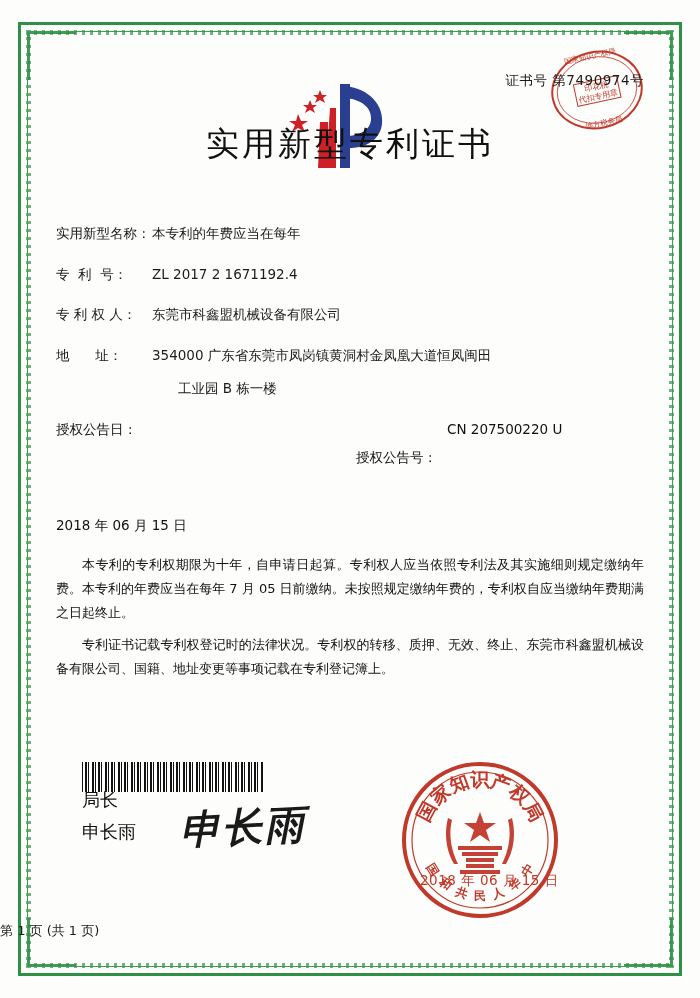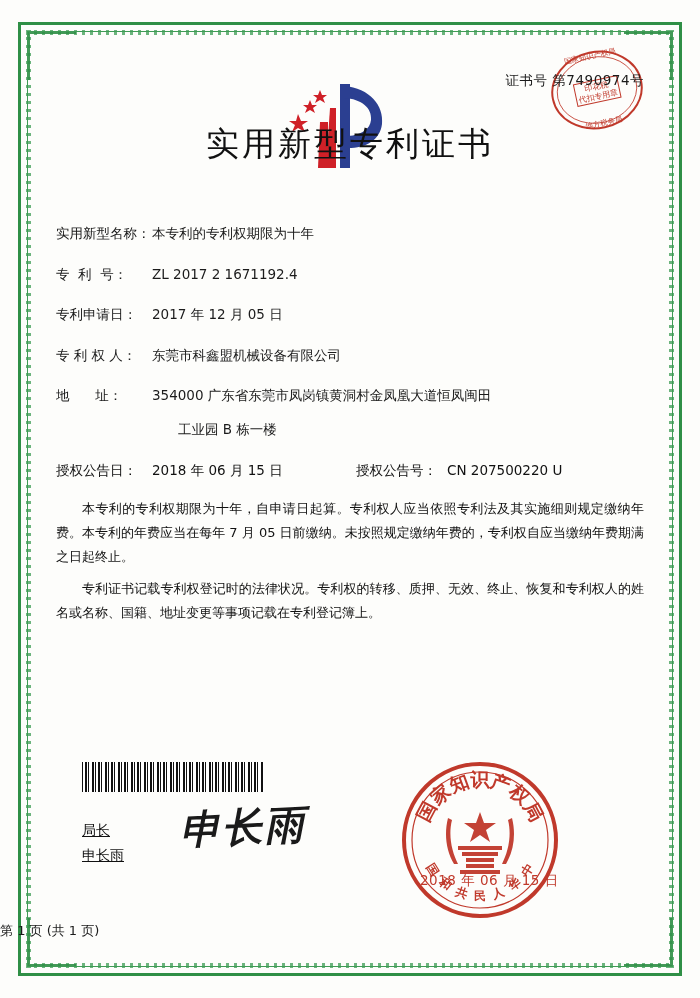--- a/index.html
+++ b/index.html
@@ -133,32 +133,34 @@
     margin-top: 12px;
   }
   .two-col {
     display: flex;
     margin-bottom: 16px;
     font-size: 13.5px;
   }
   .two-col .left {
     width: 300px;
     display: flex;
+    flex-direction: column;
   }
   .two-col .right {
     display: flex;
   }
   .two-col .lbl {
     width: 96px;
     flex: 0 0 96px;
     white-space: pre;
   }
   .two-col .lbl2 {
     margin-right: 10px;
     white-space: pre;
+    margin-top: 28px;
   }
   .paragraphs {
     margin-top: 14px;
     font-size: 13px;
     line-height: 1.85;
     text-align: justify;
   }
   .paragraphs p {
     margin: 0 0 8px 0;
     text-indent: 26px;
@@ -172,24 +174,23 @@
     background-image: repeating-linear-gradient(90deg,
        #111 0 1px, #fff 1px 3px,
        #111 3px 5px, #fff 5px 6px,
        #111 6px 7px, #fff 7px 10px,
        #111 10px 12px, #fff 12px 13px);
     background-size: 13px 100%;
   }
   .signature-block {
     position: absolute;
     left: 82px;
-    top: 818px;
-    font-size: 14px;
+    top: 784px;
+    font-size: 18px;
     line-height: 1.75;
-    text-decoration: underline;
   }
   .handwriting {
     position: absolute;
     left: 180px;
     top: 800px;
     font-family: "DejaVu Serif", "Liberation Serif", serif;
     font-size: 40px;
     font-weight: bold;
     font-style: italic;
     letter-spacing: 2px;
@@ -266,33 +267,29 @@
   <div class="content">
 
     <div class="cert-number">证书号 第7490974号</div>
 
     <div class="title">实用新型专利证书</div>
 
     <div class="fields">
 
       <div class="field-row">
         <div class="field-label">实用新型名称：</div>
-        <div class="field-value">本专利的专利权期限为十年</div>
+        <div class="field-value">本专利的年费应当在每年</div>
       </div>
 
 
       <div class="field-row">
         <div class="field-label">专  利  号：</div>
         <div class="field-value">ZL 2017 2 1671192.4</div>
       </div>
 
-      <div class="field-row">
-        <div class="field-label">专利申请日：</div>
-        <div class="field-value">2017 年 12 月 05 日</div>
-      </div>
 
       <div class="field-row">
         <div class="field-label">专 利 权 人：</div>
         <div class="field-value">东莞市科鑫盟机械设备有限公司</div>
       </div>
 
       <div class="field-row">
         <div class="field-label">地      址：</div>
         <div class="field-value">
           <span>354000  广东省东莞市凤岗镇黄洞村金凤凰大道恒凤闽田</span>
@@ -308,21 +305,21 @@
         <div class="right">
           <span class="lbl2">授权公告号：</span>
           <span>CN 207500220 U</span>
         </div>
       </div>
 
     </div>
 
     <div class="paragraphs">
       <p>本专利的专利权期限为十年，自申请日起算。专利权人应当依照专利法及其实施细则规定缴纳年费。本专利的年费应当在每年 7 月 05 日前缴纳。未按照规定缴纳年费的，专利权自应当缴纳年费期满之日起终止。</p>
-      <p>专利证书记载专利权登记时的法律状况。专利权的转移、质押、无效、终止、恢复和专利权人的姓名或名称、国籍、地址变更等事项记载在专利登记簿上。</p>
+      <p>专利证书记载专利权登记时的法律状况。专利权的转移、质押、无效、终止、东莞市科鑫盟机械设备有限公司、国籍、地址变更等事项记载在专利登记簿上。</p>
     </div>
 
   </div>
 
   <div class="barcode"></div>
 
   <div class="signature-block">
     <div>局长</div>
     <div>申长雨</div>
   </div>

